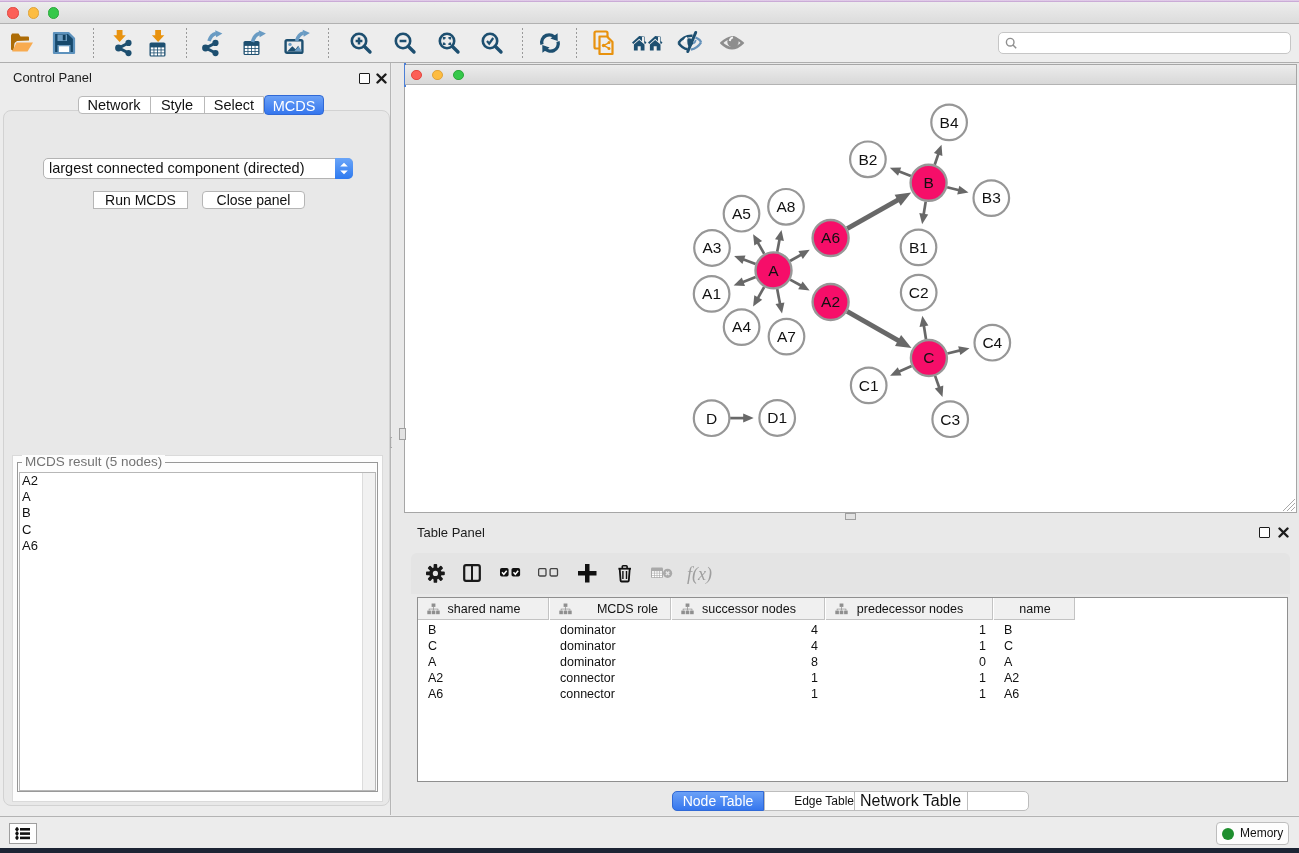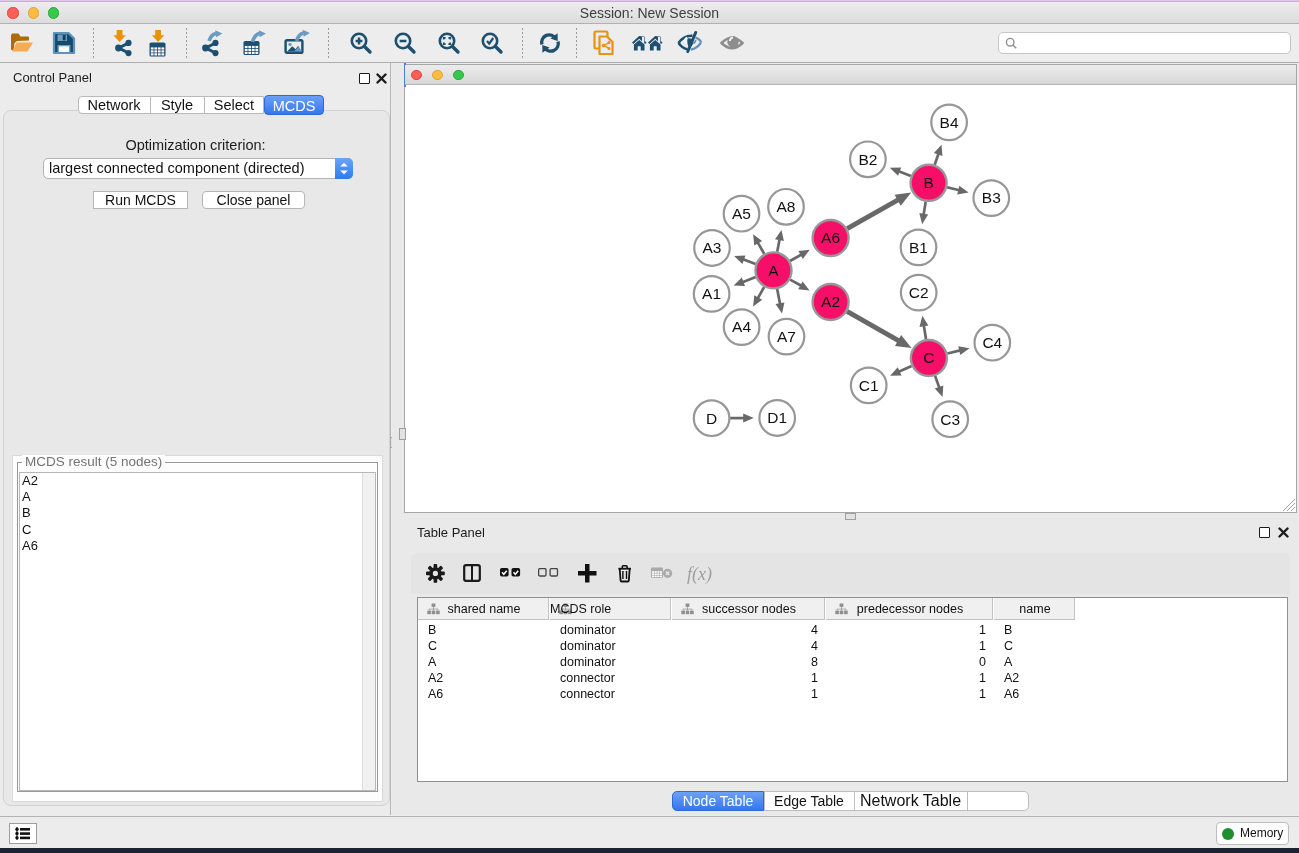--- a/index.html
+++ b/index.html
@@ -7,21 +7,20 @@
 .abs { position:absolute; }
 </style></head><body>
 <div id="page">
 
 <div class="abs" style="left:0;top:0;width:1299px;height:2px;background:linear-gradient(#ead9f0,#bf9cce)"></div>
 
 <div class="abs" style="left:0;top:2px;width:1299px;height:22px;border-radius:5px 5px 0 0;background:linear-gradient(#ededed,#dcdcdc);border-bottom:1px solid #b1b1b1"></div>
 <div style="position:absolute;left:7.4px;top:7.4px;width:11.2px;height:11.2px;border-radius:50%;background:#fc5f57;border:1px solid #e2463f;box-sizing:border-box"></div>
     <div style="position:absolute;left:27.8px;top:7.4px;width:11.2px;height:11.2px;border-radius:50%;background:#fdbc40;border:1px solid #dfa33a;box-sizing:border-box"></div>
     <div style="position:absolute;left:48.2px;top:7.4px;width:11.2px;height:11.2px;border-radius:50%;background:#35c84a;border:1px solid #2ca73b;box-sizing:border-box"></div>
-<div class="abs" style="left:0;top:2px;width:1299px;height:22px;line-height:22px;text-align:center;font-size:14px;color:#3e3e3e">Session: New Session</div>
 
 <div class="abs" style="left:0;top:24px;width:1299px;height:39px;background:#ededed;border-bottom:1px solid #aeaeae"></div>
 <svg style="position:absolute;left:9px;top:30px" width="26" height="26" viewBox="0 0 26 26">
       <path d="M2 5.5 L3 3.5 H9.5 L11.5 6.5 H19 Q20 6.5 20 7.5 V10.5 L8 11 L2 16 Z" fill="#ad6c06"></path>
 <path d="M2 5.5 V19.5 L4.5 21 L5.5 13 L2 10 Z" fill="#ad6c06"></path>
 <path d="M7.5 12.5 H24 L18.5 21.5 H3.2 Z" fill="#f8ab50"></path>
     </svg>
 <svg style="position:absolute;left:51px;top:30px" width="26" height="26" viewBox="0 0 26 26">
       <path d="M3 3 H17.5 L23 8.5 V23 H3 Z" fill="#17496c" stroke="#5d92bd" stroke-width="2.2" stroke-linejoin="round"></path>
 <path d="M6.5 4.5 H16 V11 H6.5 Z" fill="#6d9cc0"></path>
@@ -186,21 +185,20 @@
 <div class="abs" style="left:3px;top:110px;width:387px;height:696px;background:#e8e8e8;border:1px solid #d2d2d2;border-radius:8px"></div>
 <div class="abs" style="left:78px;top:96px;width:186px;height:18px;background:#fff;border:1px solid #b9b9b9;border-radius:4px 0 0 4px"></div>
 <div class="abs" style="left:150px;top:96px;width:1px;height:18px;background:#b9b9b9"></div>
 <div class="abs" style="left:204px;top:96px;width:1px;height:18px;background:#b9b9b9"></div>
 <div class="abs" style="left:264px;top:95px;width:60px;height:20px;background:linear-gradient(#6ba1f7,#3576ee);border:1px solid #3069d6;border-radius:4px"></div>
 <div class="abs" style="left:78px;top:96px;width:72px;height:18px;line-height:18px;text-align:center;font-size:14.5px;color:#111">Network</div>
 <div class="abs" style="left:150px;top:96px;width:54px;height:18px;line-height:18px;text-align:center;font-size:14.5px;color:#111">Style</div>
 <div class="abs" style="left:204px;top:96px;width:60px;height:18px;line-height:18px;text-align:center;font-size:14.5px;color:#111">Select</div>
 <div class="abs" style="left:264px;top:96px;width:60px;height:20px;line-height:20px;text-align:center;font-size:14.5px;color:#fff">MCDS</div>
 
-<div class="abs" style="left:6px;top:137px;width:379px;height:16px;text-align:center;font-size:14.5px;color:#1c1c1c">Optimization criterion:</div>
 
 <div class="abs" style="left:43px;top:158px;width:310px;height:21px;background:#fff;border:1px solid #b3b3b3;border-radius:5px"></div>
 <div class="abs" style="left:335px;top:158px;width:18px;height:21px;background:linear-gradient(#6aa5f8,#2e7af0);border-radius:0 5px 5px 0"></div>
 <svg class="abs" style="left:338px;top:161px" width="12" height="15" viewBox="0 0 12 15">
       <path d="M2.2 5.5 L6 1.8 L9.8 5.5 Z M2.2 9.5 L6 13.2 L9.8 9.5 Z" fill="#fff"></path>
     </svg>
 <div class="abs" style="left:49px;top:158px;height:21px;line-height:21px;font-size:14.5px;color:#111">largest connected component (directed)</div>
 
 <div class="abs" style="left:93px;top:191px;width:95px;height:18px;background:#fff;border:1px solid #b6b6b6;border-radius:0;text-align:center;line-height:16px;font-size:14px;color:#111">Run MCDS</div>
 <div class="abs" style="left:202px;top:191px;width:103px;height:18px;background:#fff;border:1px solid #b6b6b6;border-radius:4px;text-align:center;line-height:16px;font-size:14px;color:#111">Close panel</div>
@@ -405,21 +403,21 @@
         <g fill="#8f8f8f">
           <rect x="4.6" y="0.5" width="3.8" height="3.4"></rect>
           <rect x="0.3" y="7.6" width="3.6" height="3.6"></rect>
           <rect x="4.7" y="7.6" width="3.6" height="3.6"></rect>
           <rect x="9.1" y="7.6" width="3.6" height="3.6"></rect>
           <path d="M6.2 3.9 H6.9 V6 H6.2 Z"></path>
           <path d="M1.8 5.7 H11.2 V6.4 H1.8 Z"></path>
           <path d="M1.8 6 H2.5 V7.6 H1.8 Z M6.2 6 H6.9 V7.6 H6.2 Z M10.6 6 H11.3 V7.6 H10.6 Z"></path>
         </g>
       </svg>
-      <div style="position:absolute;left:132px;top:0;width:108px;height:22px;line-height:22px;text-align:left;font-size:12.5px;color:#111">MCDS role</div>
+      <div style="position:absolute;left:132px;top:0;width:108px;height:22px;line-height:22px;text-align:right;font-size:12.5px;color:#111">MCDS role</div>
       <div style="position:absolute;left:254px;top:0;width:153px;height:22px;border-right:1px solid #c3c3c3;border-bottom:1px solid #c3c3c3;background:#f0f0f0;"></div>
       <svg style="position:absolute;left:263px;top:5px" width="13" height="12" viewBox="0 0 13 12">
         <g fill="#8f8f8f">
           <rect x="4.6" y="0.5" width="3.8" height="3.4"></rect>
           <rect x="0.3" y="7.6" width="3.6" height="3.6"></rect>
           <rect x="4.7" y="7.6" width="3.6" height="3.6"></rect>
           <rect x="9.1" y="7.6" width="3.6" height="3.6"></rect>
           <path d="M6.2 3.9 H6.9 V6 H6.2 Z"></path>
           <path d="M1.8 5.7 H11.2 V6.4 H1.8 Z"></path>
           <path d="M1.8 6 H2.5 V7.6 H1.8 Z M6.2 6 H6.9 V7.6 H6.2 Z M10.6 6 H11.3 V7.6 H10.6 Z"></path>
@@ -467,21 +465,21 @@
       <div style="position:absolute;left:408px;top:88px;width:160px;height:16px;line-height:16px;font-size:12.5px;color:#111;text-align:right">1</div>
       <div style="position:absolute;left:586px;top:88px;height:16px;line-height:16px;font-size:12.5px;color:#111">A6</div>
 </div>
 
 <div class="abs" style="left:672px;top:791px;width:357px;height:20px;background:#fff;border:1px solid #bdbdbd;border-radius:5px"></div>
 <div class="abs" style="left:672px;top:791px;width:92px;height:20px;background:linear-gradient(#6ba1f7,#3576ee);border:1px solid #3069d6;border-radius:5px 0 0 5px;"></div>
 <div class="abs" style="left:764px;top:791px;width:1px;height:20px;background:#bdbdbd"></div>
 <div class="abs" style="left:854px;top:791px;width:1px;height:20px;background:#bdbdbd"></div>
 <div class="abs" style="left:967px;top:791px;width:1px;height:20px;background:#bdbdbd"></div>
 <div class="abs" style="left:672px;top:791px;width:92px;height:20px;line-height:20px;text-align:center;font-size:14px;color:#fff">Node Table</div>
-<div class="abs" style="left:764px;top:791px;width:90px;height:20px;line-height:20px;text-align:center;font-size:14px;color:#111">Edge Table</div>
+<div class="abs" style="left:764px;top:791px;width:90px;height:20px;line-height:20px;text-align:right;font-size:12px;color:#111">Edge Table</div>
 <div class="abs" style="left:854px;top:791px;width:113px;height:20px;line-height:20px;text-align:center;font-size:16px;color:#111">Network Table</div>
 <div class="abs" style="left:967px;top:829px;width:62px;height:20px;line-height:20px;text-align:left;font-size:14px;color:#111">Motifs</div>
 
 <div class="abs" style="left:0;top:816px;width:1299px;height:32px;background:#ececec;border-top:1px solid #b3b3b3"></div>
 <div class="abs" style="left:9px;top:823px;width:28px;height:21px;background:#fefefe;border:1.5px solid #9e9e9e"></div>
 <svg class="abs" style="left:15px;top:827px" width="16" height="13" viewBox="0 0 16 13">
       <g fill="#111">
         <circle cx="2" cy="2.2" r="1.7"></circle>
         <circle cx="2" cy="6.5" r="1.7"></circle>
         <circle cx="2" cy="10.8" r="1.7"></circle>

